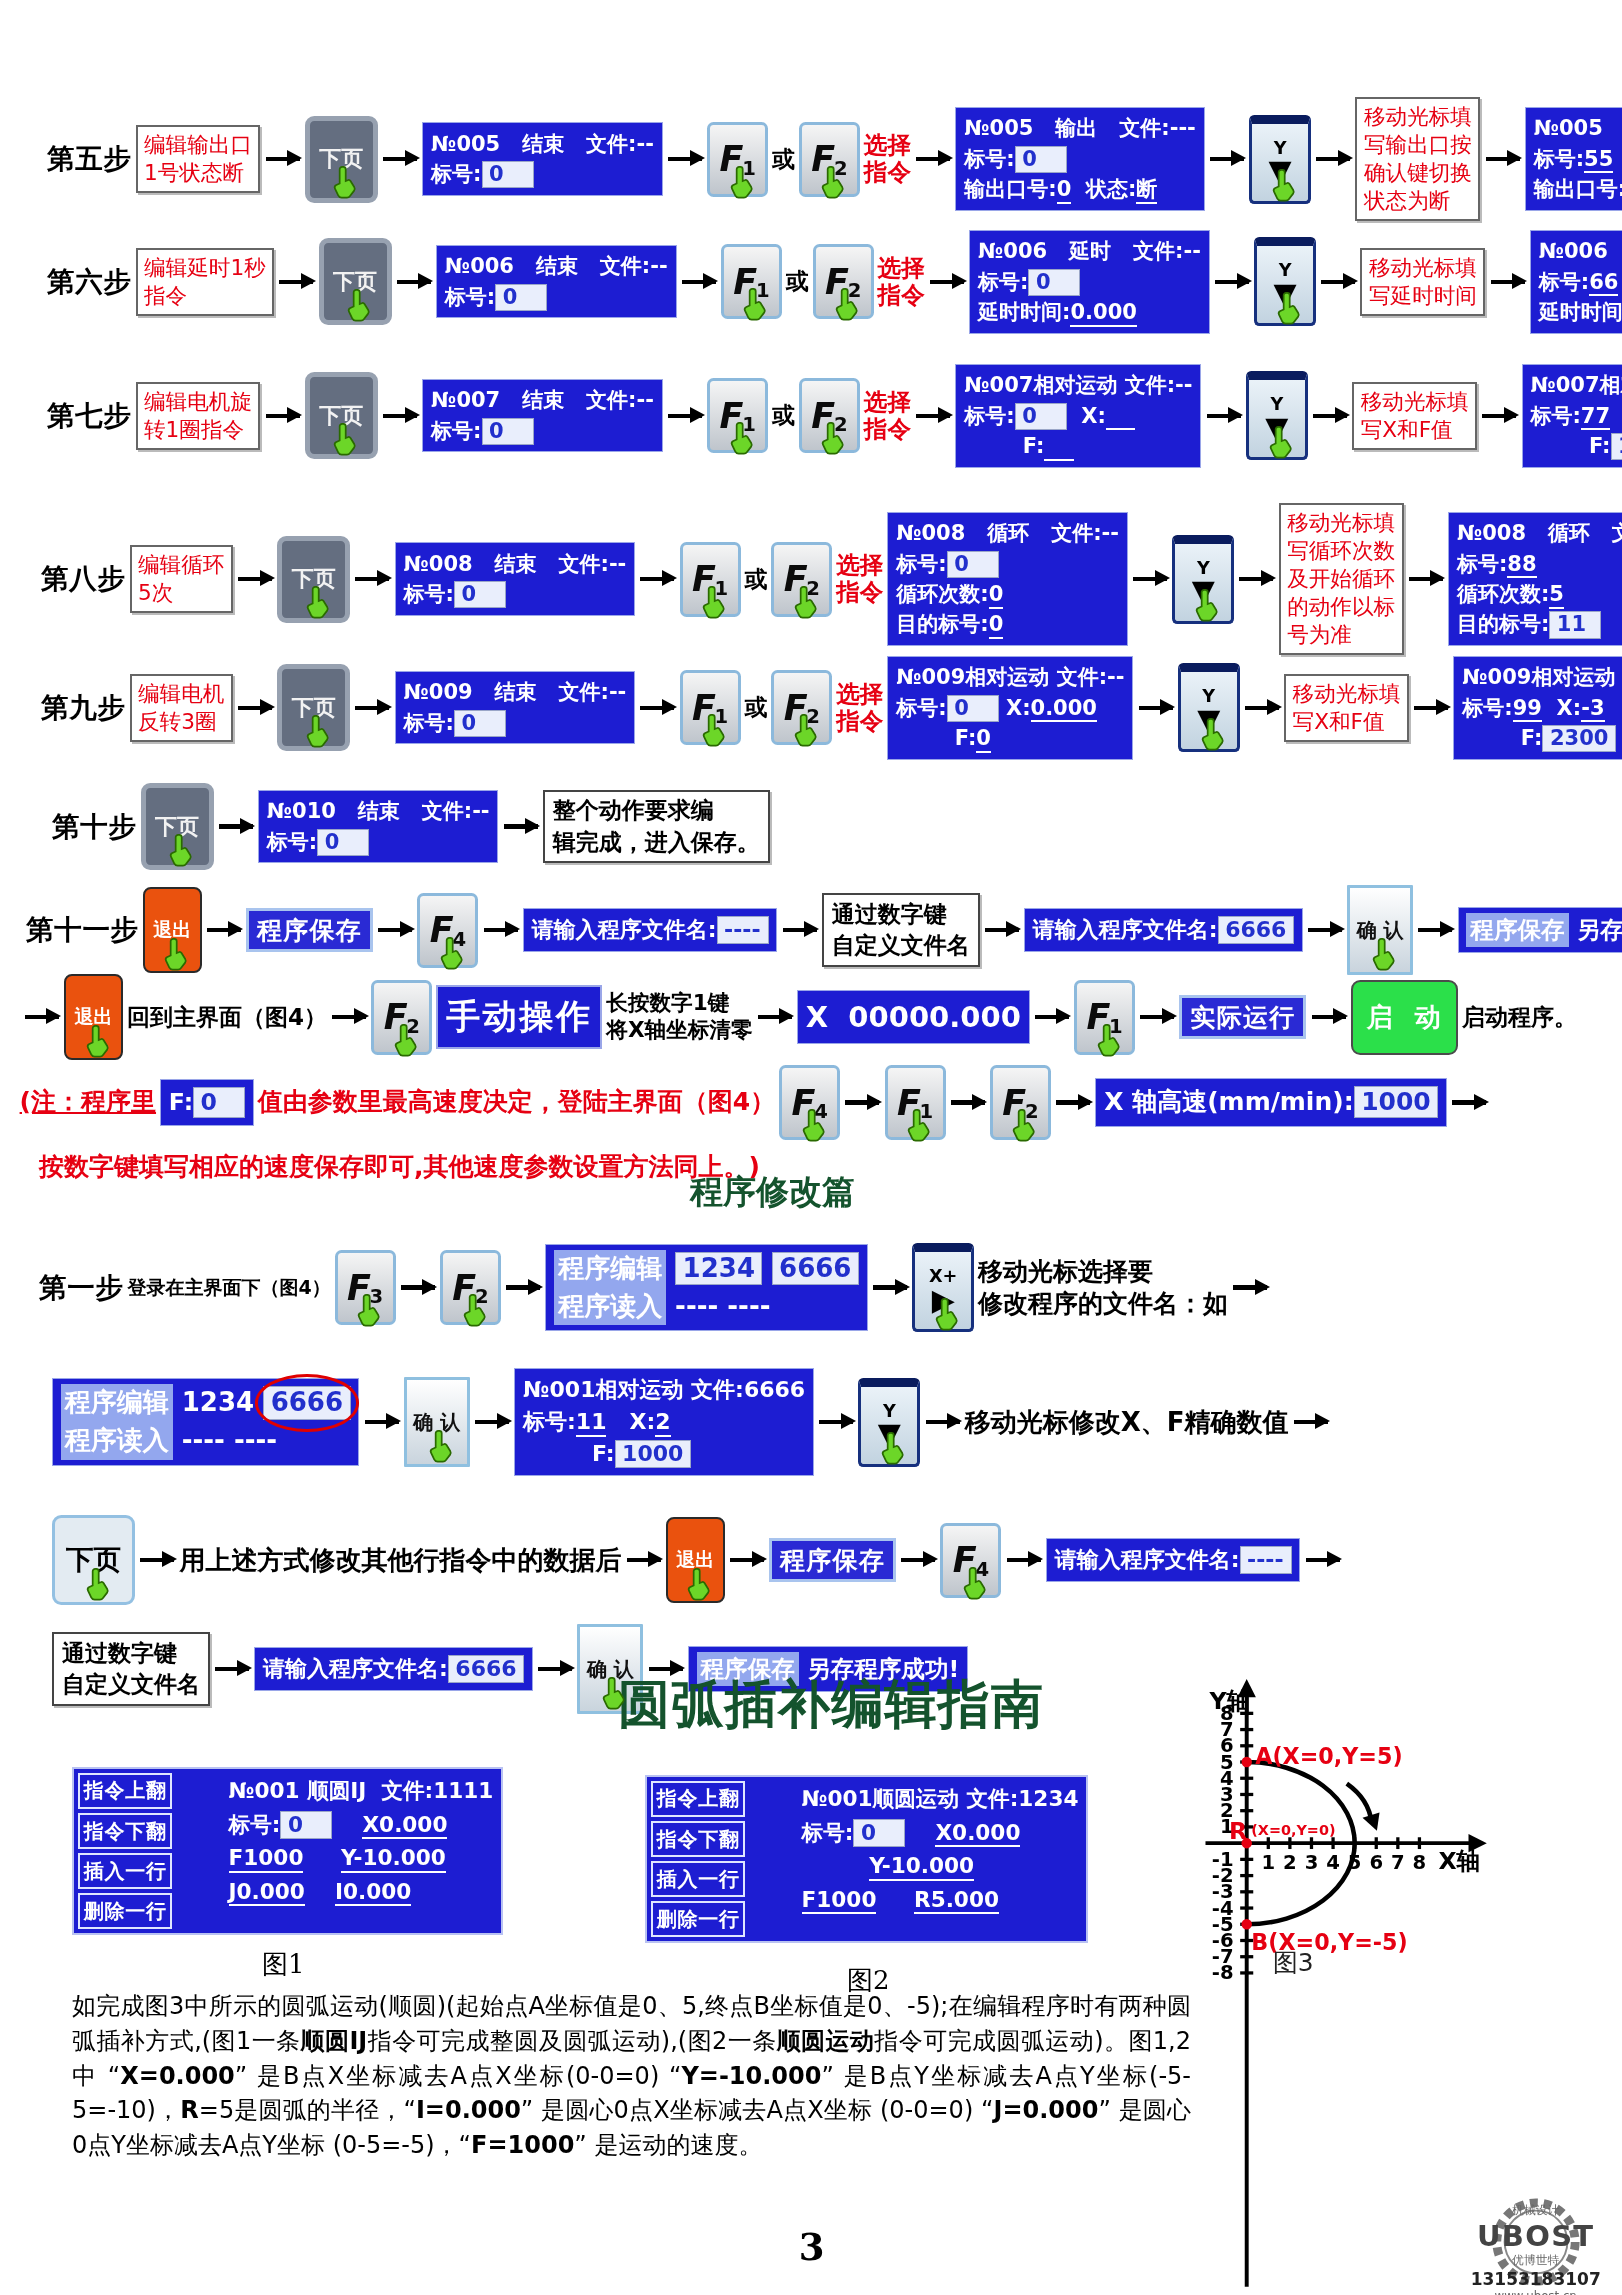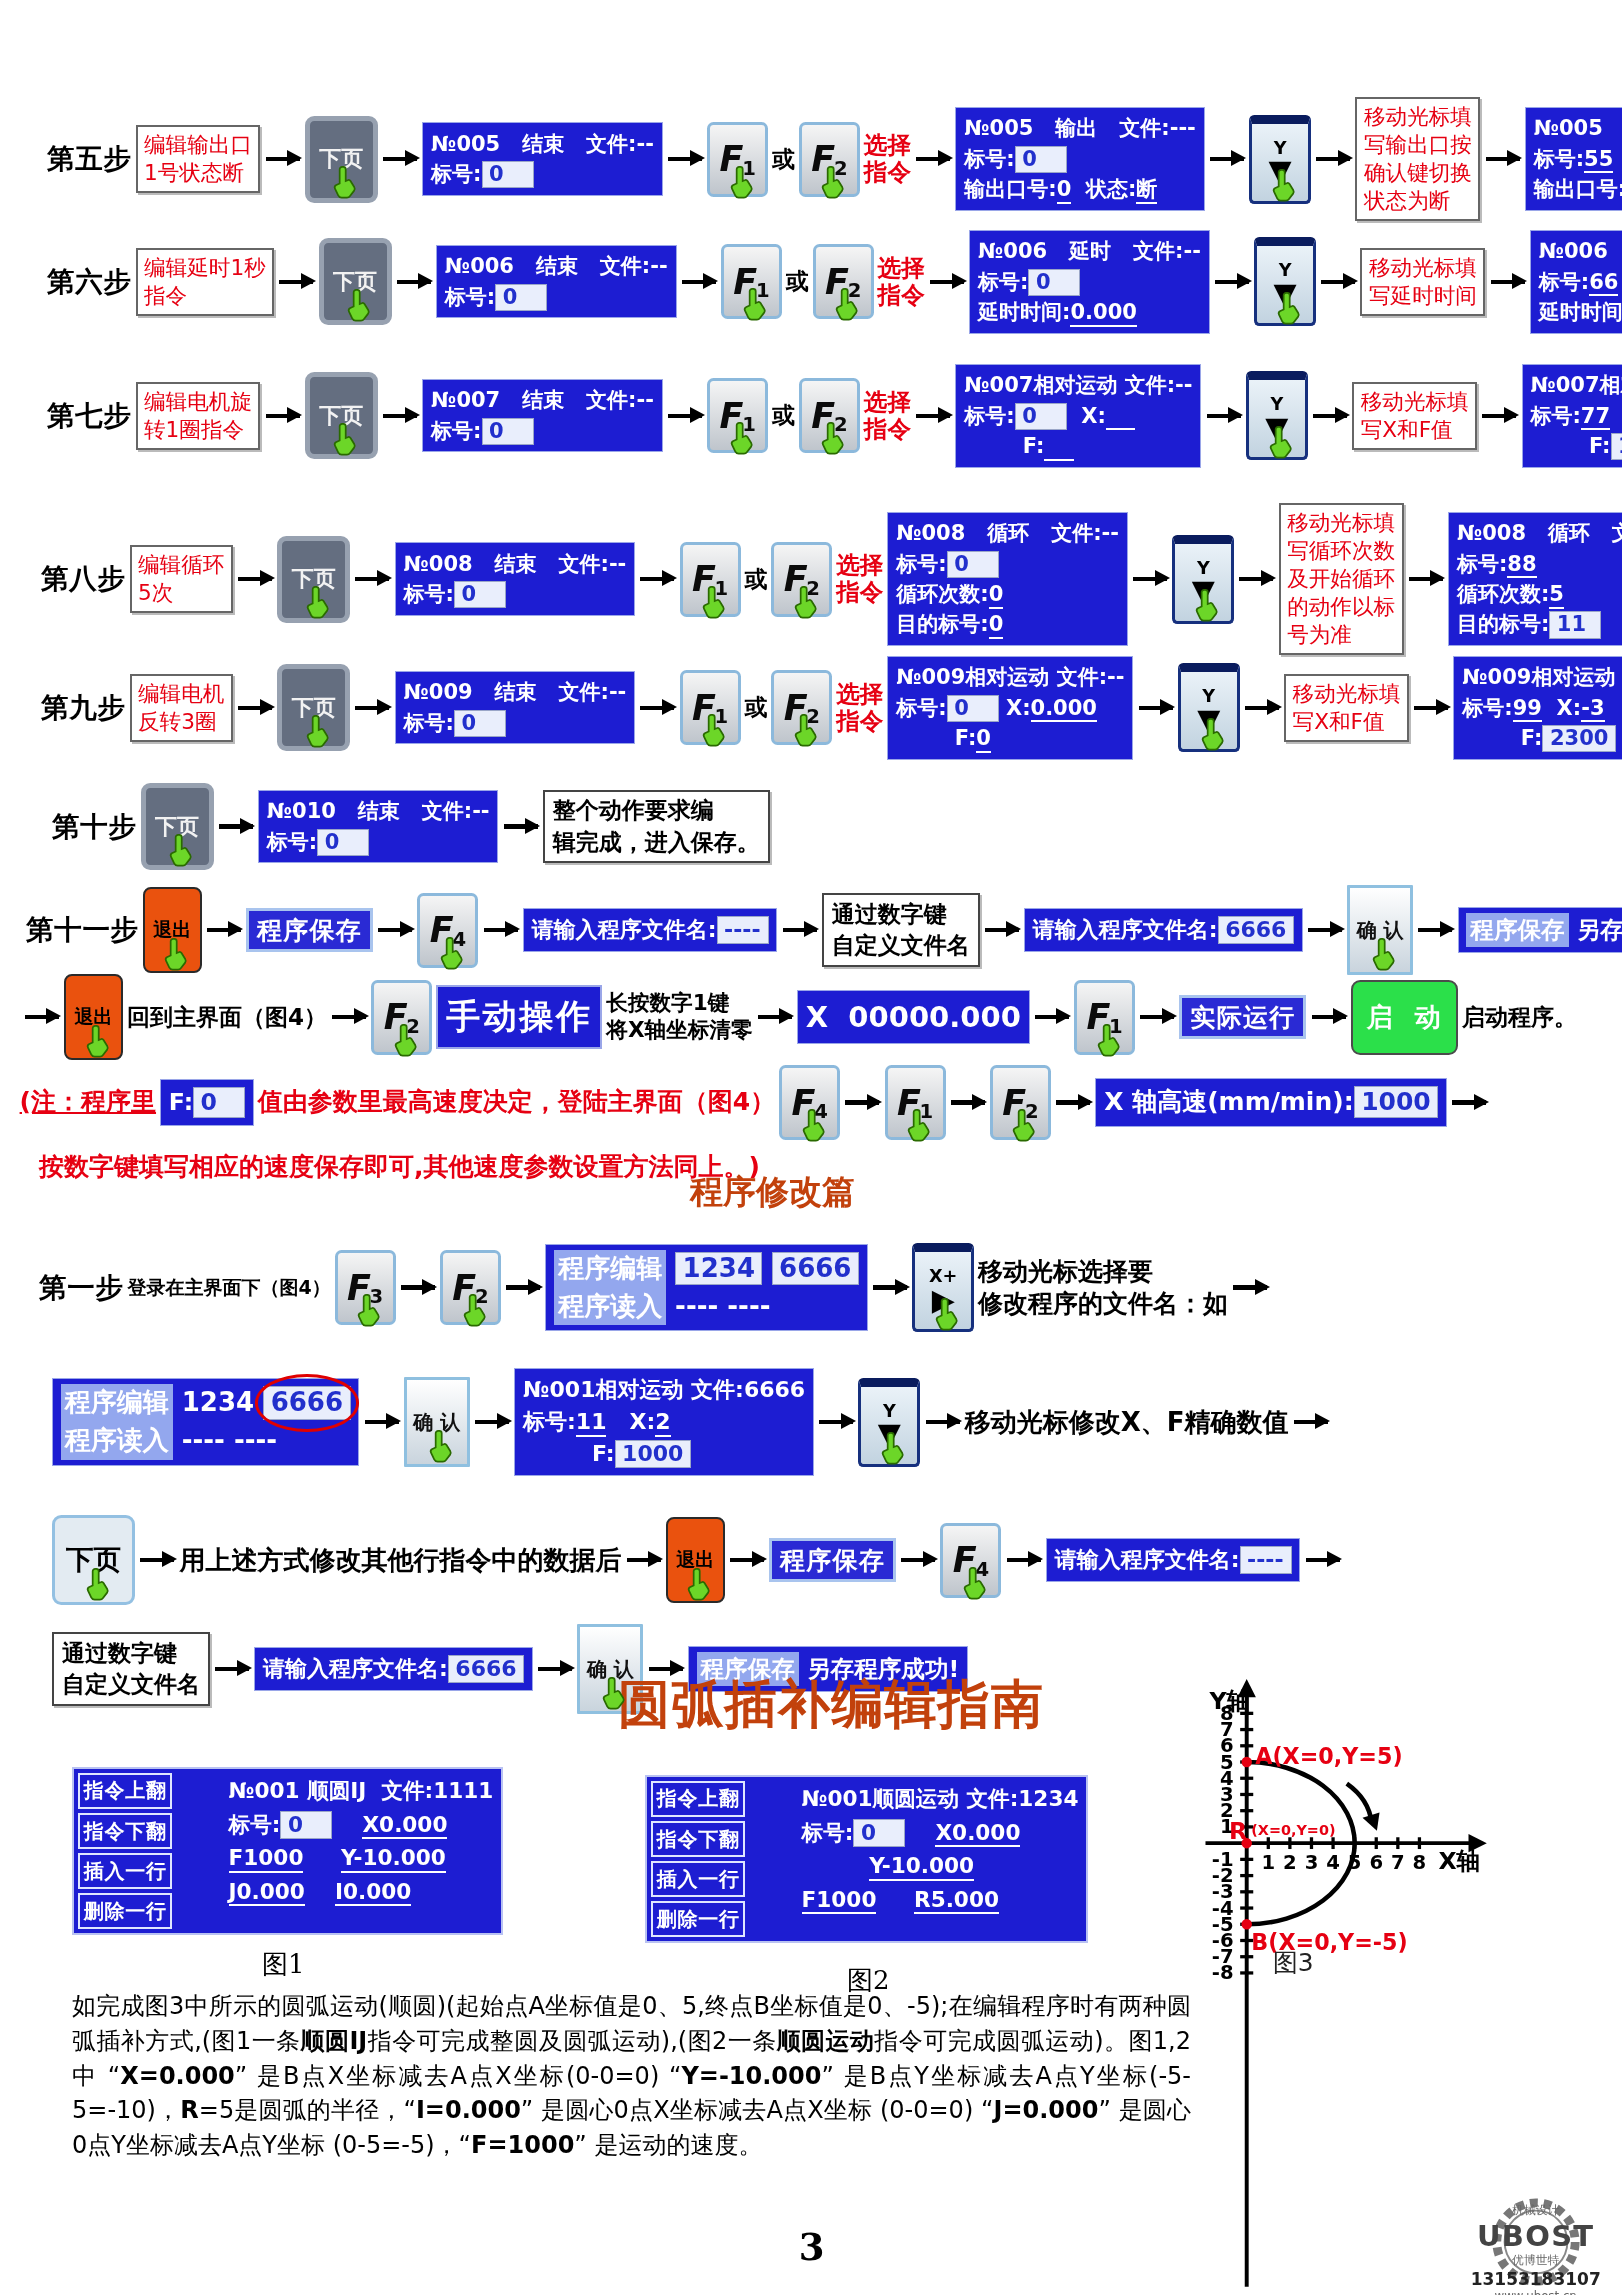--- a/index.html
+++ b/index.html
@@ -29,38 +29,38 @@
   .key{position:relative;width:55px;height:69px;flex:0 0 auto;border-radius:6.5px;
         background:linear-gradient(#f5f5f5,#bfc5cc);border:3.9px solid #8cb9dc;
         display:flex;align-items:center;justify-content:center;color:#0b0b0b;}
   .key .fl{font-size:35px;font-weight:800;font-style:italic;}
   .key .fs{font-size:19.6px;font-weight:800;margin:18.3px 0 0 -1.3px;}
   .pagekey{position:relative;width:63px;height:77px;flex:0 0 auto;border-radius:9.2px;
         background:#646e80;border:5.9px solid #97a1b0;color:#f2f2f2;font-size:22px;font-weight:bold;
         display:flex;align-items:center;justify-content:center;}
   .pagekey.light{background:#e3ebf2;border:3.9px solid #93c0e2;color:#000;width:77px;height:84px;font-size:27.5px;}
   .exitkey{position:relative;width:55px;height:82px;flex:0 0 auto;border-radius:7.9px;
-        background:#ea520e;border:2.6px solid #2a2a2a;color:#000000;font-size:19px;font-weight:bold;
+        background:#ea520e;border:2.6px solid #2a2a2a;color:#ffffff;font-size:19px;font-weight:bold;
         display:flex;align-items:center;justify-content:center;}
   .okkey{position:relative;width:60px;height:84px;flex:0 0 auto;border-radius:1px;
         background:linear-gradient(#ffffff,#c9d4dd);border:3.3px solid #8fc0e0;color:#111;
         font-size:20px;font-weight:bold;display:flex;align-items:center;justify-content:center;}
   .startkey{position:relative;width:98px;height:71px;flex:0 0 auto;border-radius:9.2px;
         background:#2be04a;border:2.6px solid #4b4b4b;color:#fff;font-size:26px;font-weight:800;
         display:flex;align-items:center;justify-content:center;letter-spacing:6.5px;padding-left:5.2px;}
   .navkey{position:relative;width:56px;height:77px;flex:0 0 auto;border-radius:5.2px;
         background:linear-gradient(#eaf2f8,#c2d3e0);border:3.3px solid #16307e;border-top:9.2px solid #0a1c5e;
         display:flex;flex-direction:column;align-items:center;justify-content:center;color:#000;}
   .navkey .l{font-size:17.7px;font-weight:800;line-height:1;}
   .navkey .a{font-size:30px;line-height:0.9;}
   .hand{position:absolute;left:50%;top:58%;transform:translateX(-38%);z-index:6;pointer-events:none;}
   .chip{background:#2a2ad4;border:3.3px solid #a9c4ee;color:#fff;font-size:25px;font-weight:800;
         padding:2.6px 7.9px;letter-spacing:1.3px;}
   .lcd-big{font-size:34px;letter-spacing:2.6px;border:2px solid #9aa6e8;}
-  .hdr{position:absolute;font-weight:800;color:#c2410c;}
+  .hdr{position:absolute;font-weight:800;color:#14532d;}
   .figpanel{position:absolute;background:#1d1dd2;border:2.6px solid #b9c2f2;display:flex;padding:3.9px;gap:5.2px;}
   .figmenu{display:flex;flex-direction:column;gap:3.9px;}
   .figmenu .mi{border:2px solid #dfe6ff;color:#fff;font-size:20px;font-weight:bold;
         padding:2.6px 3.9px;letter-spacing:0.7px;}
   .figmain{font-size:21.6px;font-weight:bold;color:#fff;line-height:1.55;padding:1.3px 3.9px;}
   .figmain .line{white-space:pre;margin-left:47px;}
   .figcap{position:absolute;font-size:26px;color:#000;font-family:"DejaVu Serif","Liberation Serif",serif;}
   #bodytext{position:absolute;left:72px;top:1989px;width:1119px;font-size:24px;line-height:1.45;
         color:#000;text-align:justify;}
   #bodytext b{font-weight:800;}

